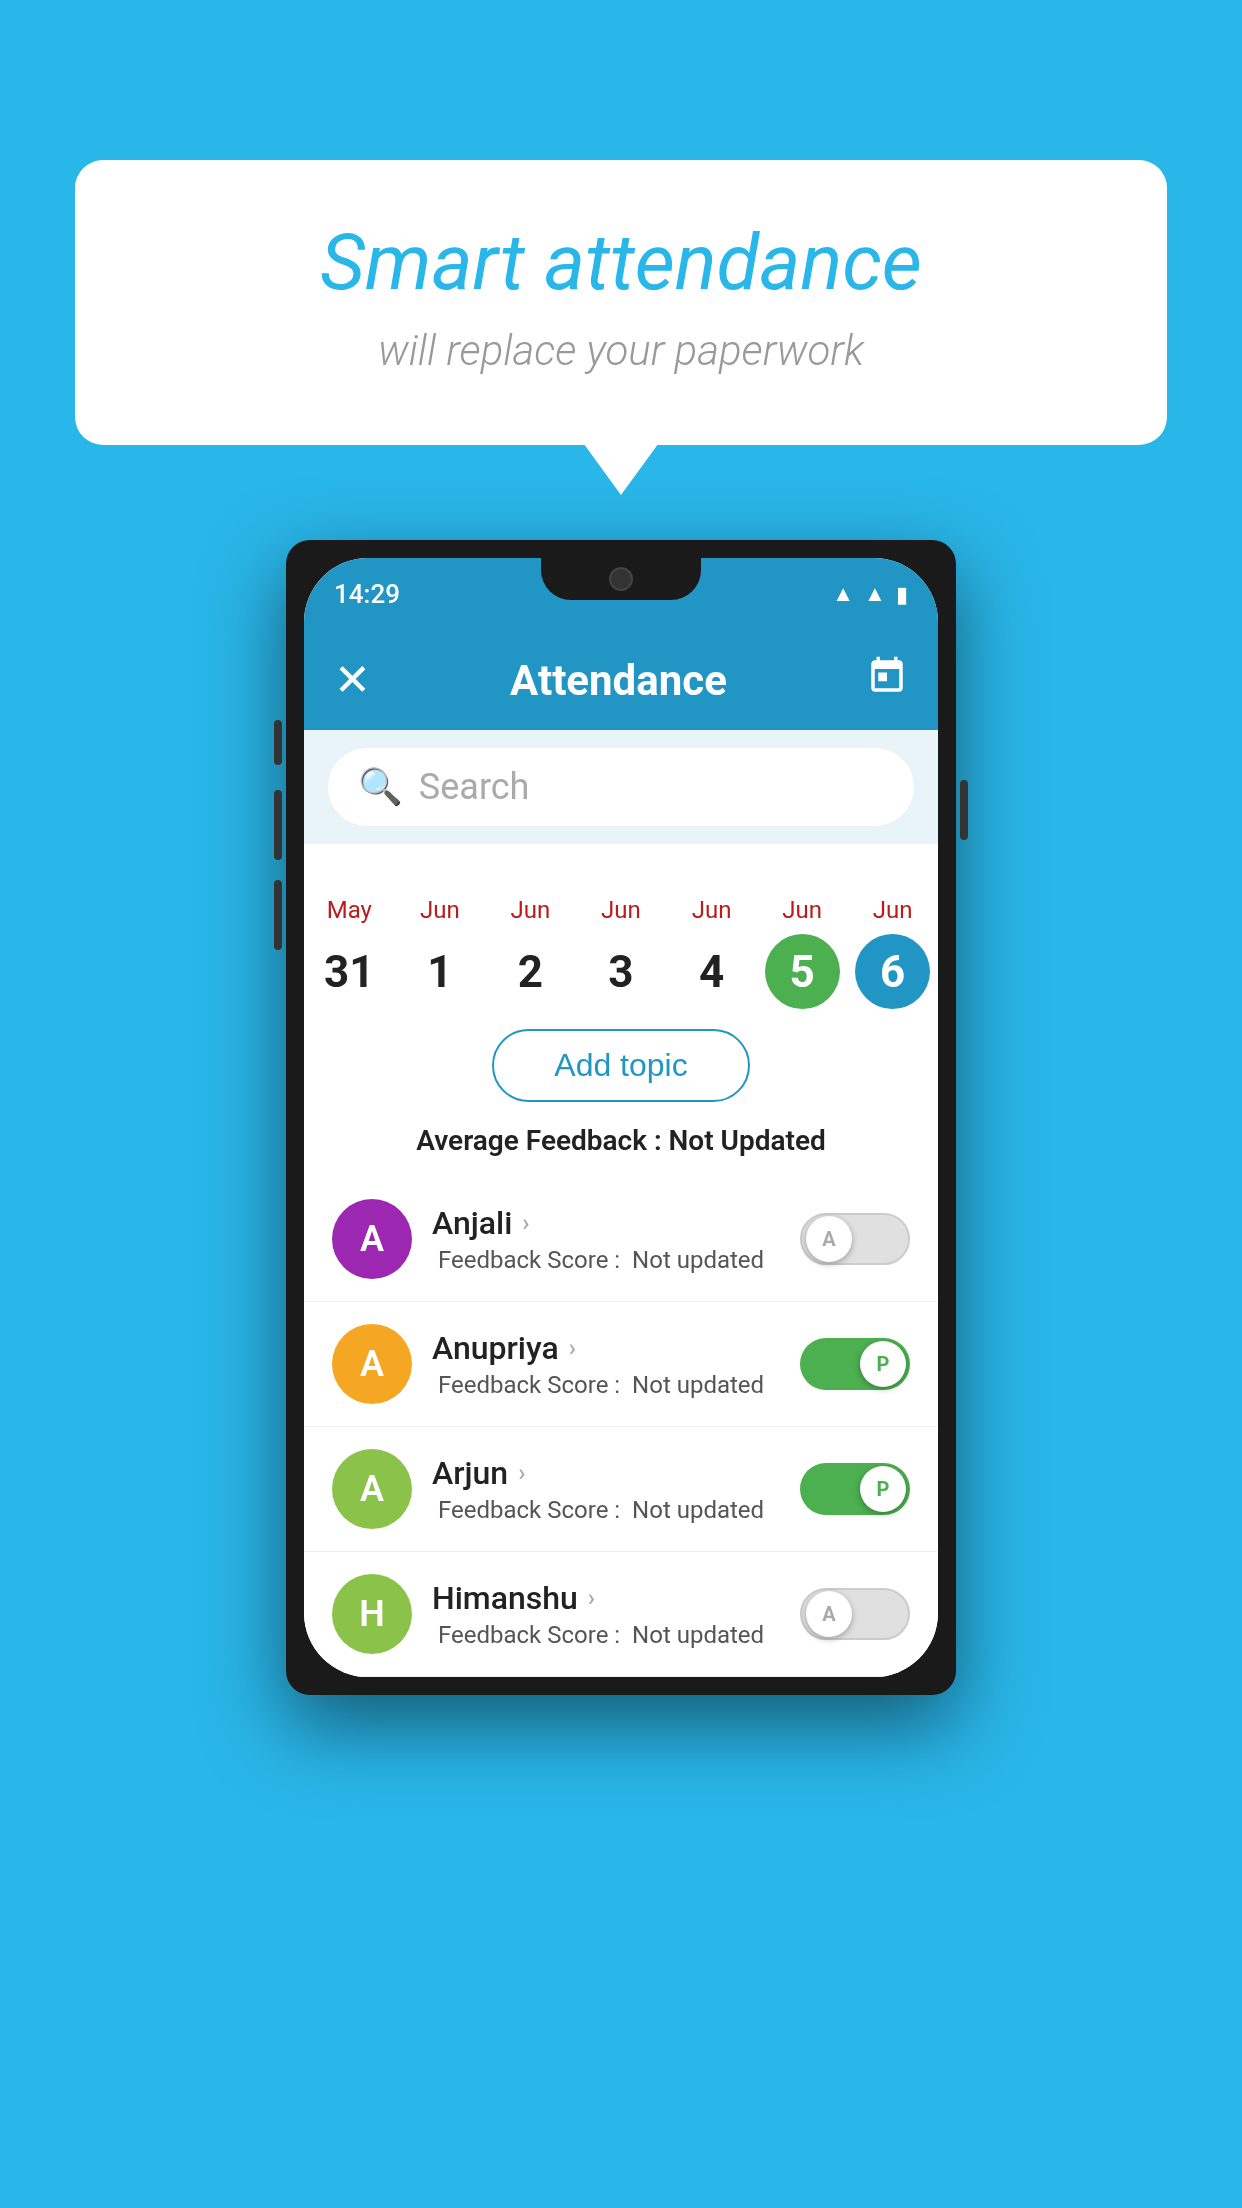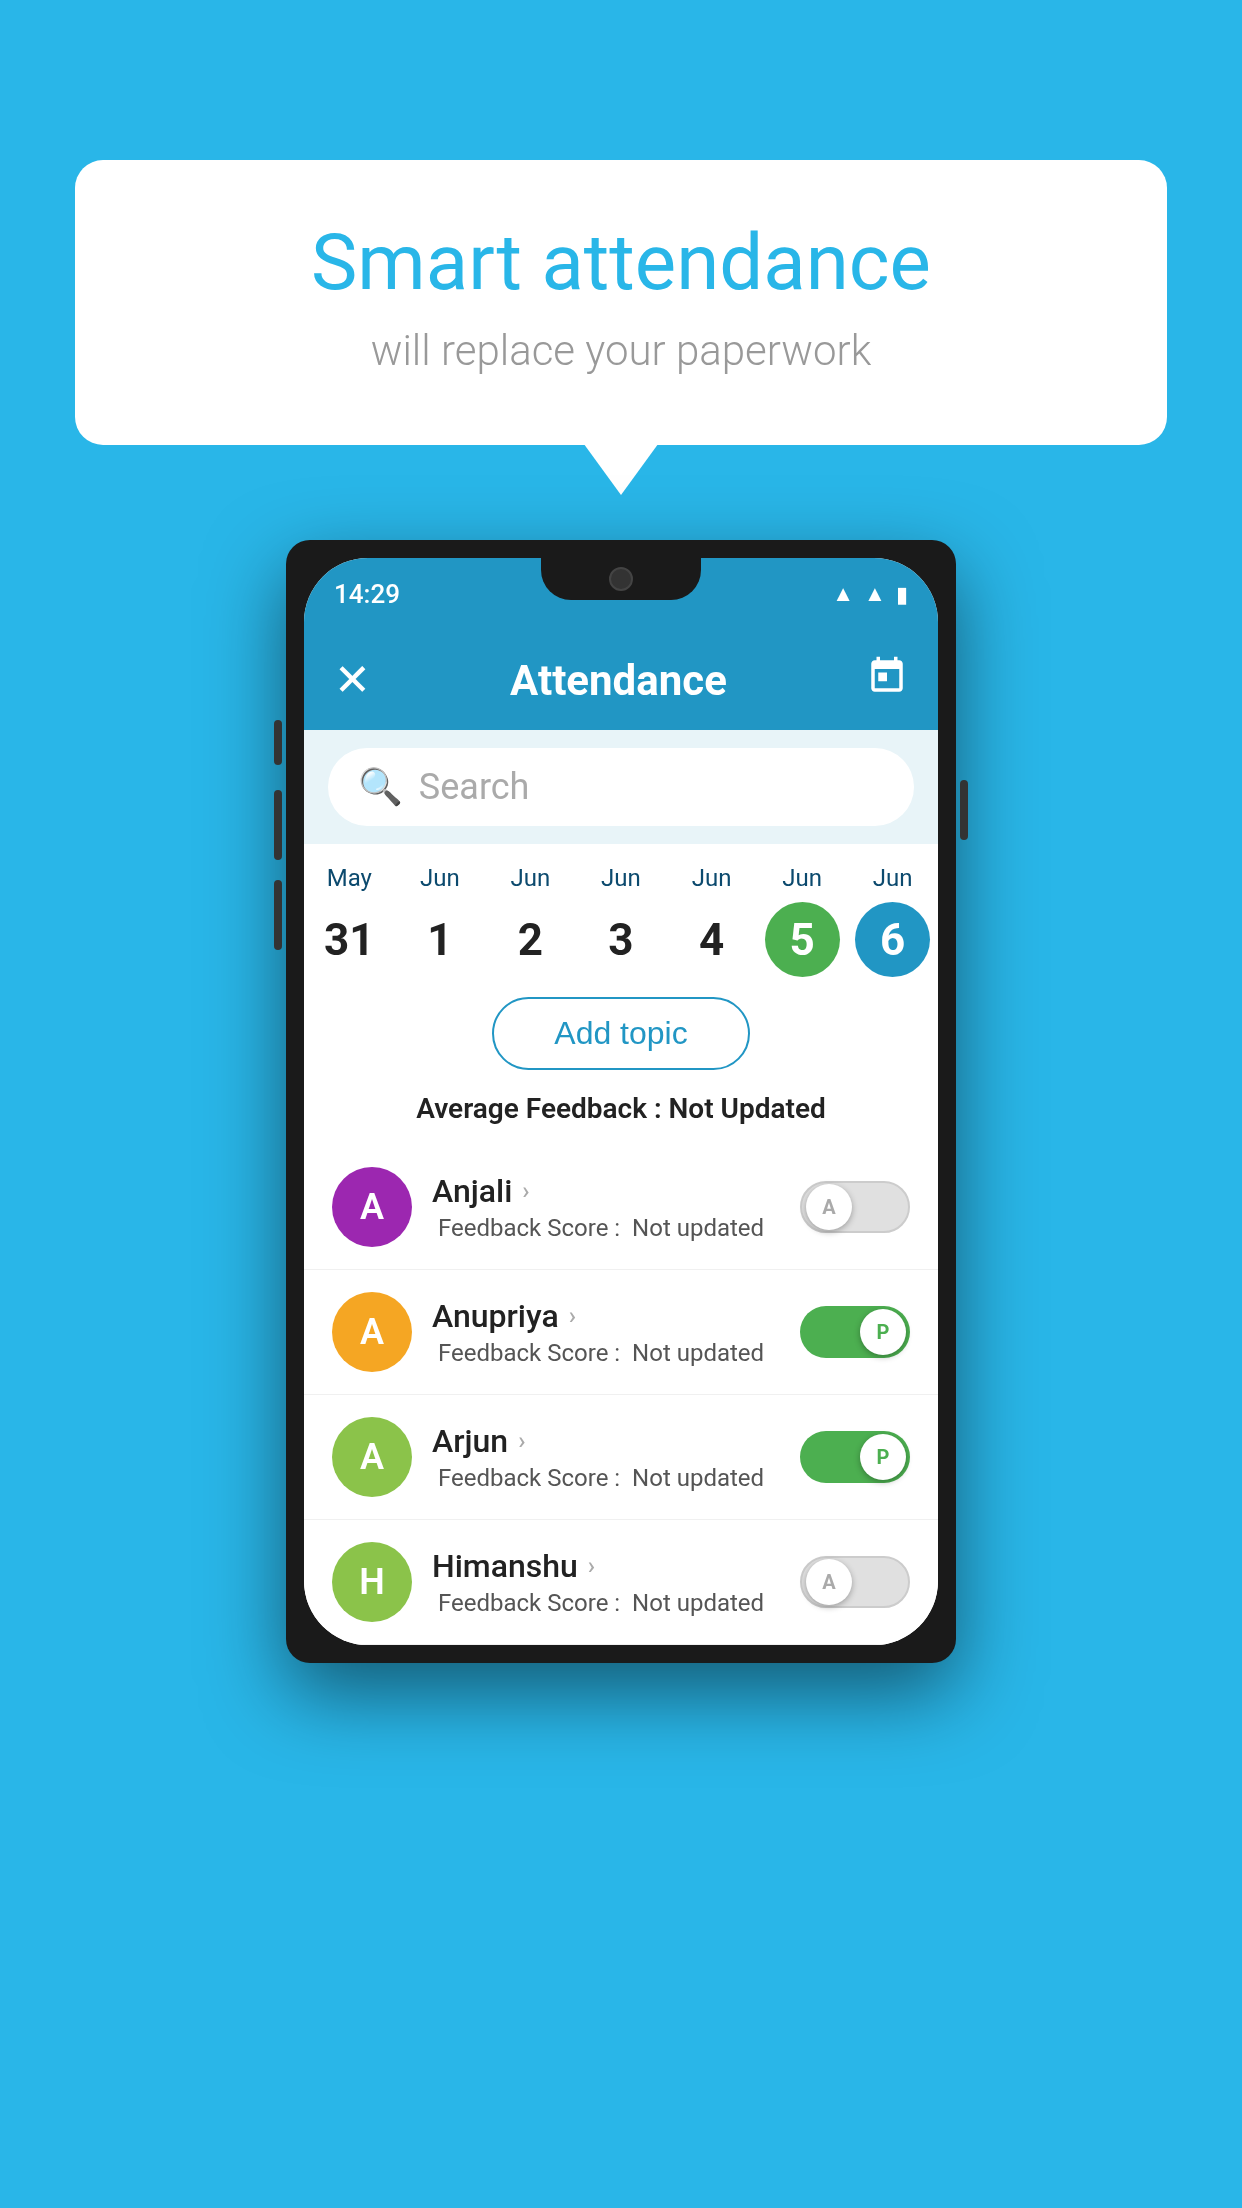--- a/index.html
+++ b/index.html
@@ -14,20 +14,21 @@
 
     
     .speech-bubble-container {
       position: absolute;
       top: 160px;
       left: 75px;
       right: 75px;
       display: flex;
       flex-direction: column;
       align-items: flex-start;
+      font-style: italic;
     }
     .speech-bubble {
       background: white;
       border-radius: 28px;
       padding: 60px 80px 70px;
       width: 100%;
       text-align: center;
       position: relative;
     }
     .speech-bubble::after {
@@ -176,22 +177,23 @@
     }
     .calendar-day {
       display: flex;
       flex-direction: column;
       align-items: center;
       gap: 10px;
       width: 85px;
     }
     .day-month {
       font-size: 24px;
-      color: #0c4a6e;
+      color: #b91c1c;
       font-weight: 400;
+      margin-top: 32px;
     }
     .day-number {
       font-size: 44px;
       font-weight: 700;
       color: #222;
       width: 75px;
       height: 75px;
       display: flex;
       align-items: center;
       justify-content: center;

